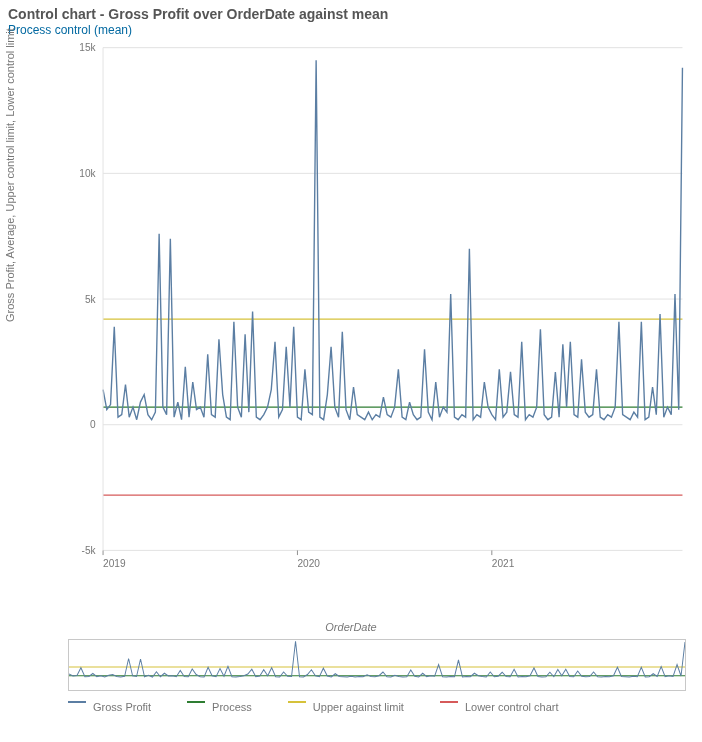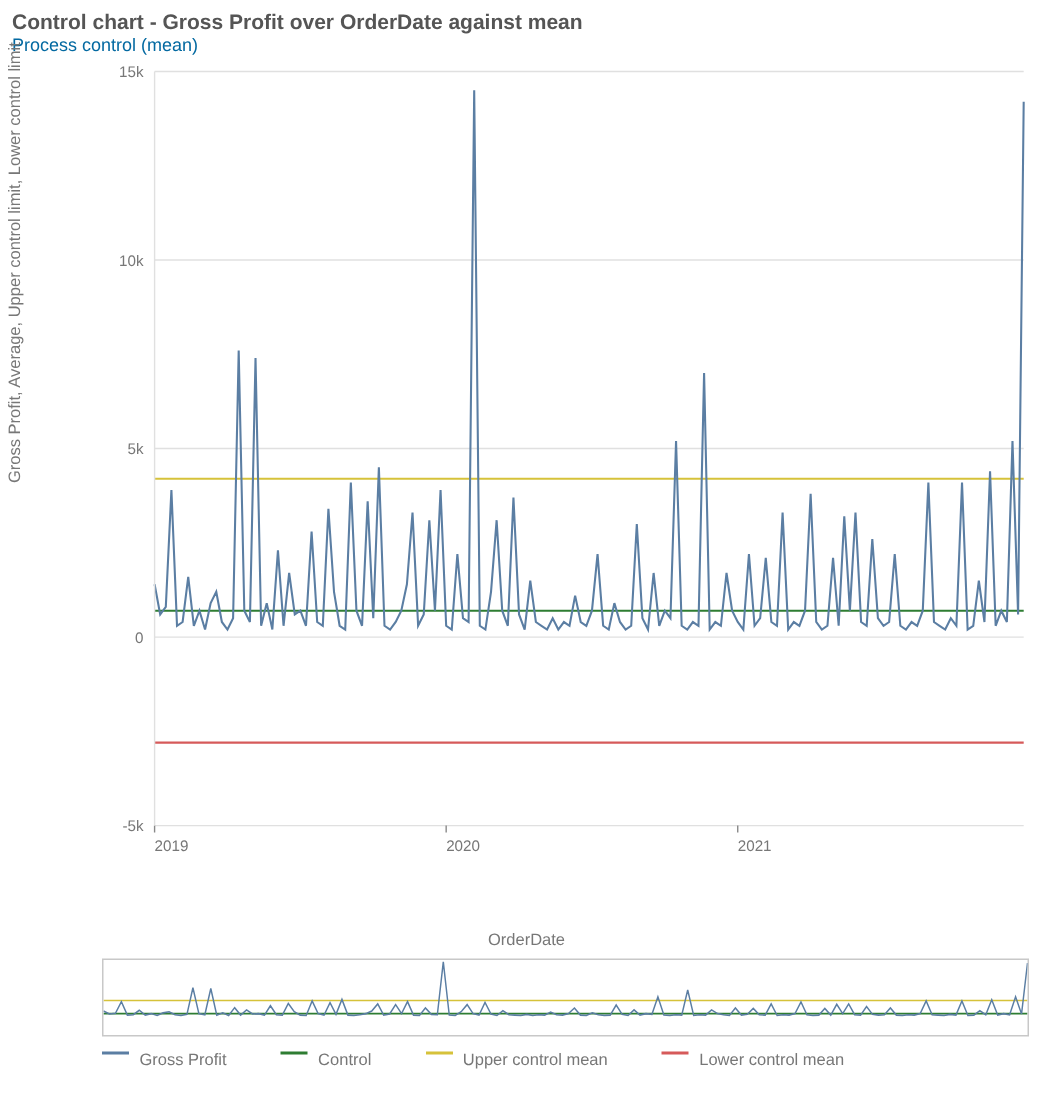--- a/index.html
+++ b/index.html
@@ -3,21 +3,21 @@
 <meta charset="utf-8">
 <style>
   html,body{margin:0;padding:0;background:#fff;font-family:Arial,Helvetica,sans-serif;}
   .wrap{width:702px;height:742px;position:relative;box-sizing:border-box;padding:6px 8px 0 8px;}
   .title{font-size:14px;font-weight:700;color:#555;}
   .subtitle{font-size:12px;color:#0369a1;margin-top:1px;}
   .plot-area{position:relative;width:100%;height:570px;margin-top:6px;}
   .yaxis-label{position:absolute;left:-4px;top:50%;transform:translate(0,-50%) rotate(-90deg);transform-origin:left top;font-size:11px;color:#777;white-space:nowrap;}
   .inner{position:absolute;left:60px;right:6px;top:0;bottom:30px;}
   svg{display:block;}
-  .xaxis-label{font-size:11px;color:#777;text-align:center;margin-top:8px;}
+  .xaxis-label{font-size:11px;color:#777;text-align:center;margin-top:8px;font-style:italic;}
   .mini{position:relative;margin:6px 8px 0 60px;height:50px;border:1px solid #c8c8c8;}
   .legend{margin:10px 8px 0 60px;font-size:11px;color:#777;display:flex;gap:36px;align-items:center;}
   .legend .item{display:flex;gap:7px;}
   .swatch{width:18px;height:0;border-top:2px solid;}
 </style>
 </head>
 <body>
 <div class="wrap">
 
   <div class="title">Control chart - Gross Profit over OrderDate against mean</div>
@@ -64,25 +64,25 @@
       </svg>
   </div>
 
   <div class="legend">
     <div class="item">
       <span class="swatch" id="sw-gp" style="border-color: rgb(91, 126, 163);"></span>
       <span>Gross Profit</span>
     </div>
     <div class="item">
       <span class="swatch" id="sw-avg" style="border-color: rgb(46, 125, 50);"></span>
-      <span>Control</span>
+      <span>Process</span>
     </div>
     <div class="item">
       <span class="swatch" id="sw-ucl" style="border-color: rgb(214, 194, 58);"></span>
-      <span>Upper control mean</span>
+      <span>Upper against limit</span>
     </div>
     <div class="item">
       <span class="swatch" id="sw-lcl" style="border-color: rgb(214, 90, 90);"></span>
-      <span>Lower control mean</span>
+      <span>Lower control chart</span>
     </div>
   </div>
 
 </div>
 
 </body></html>

